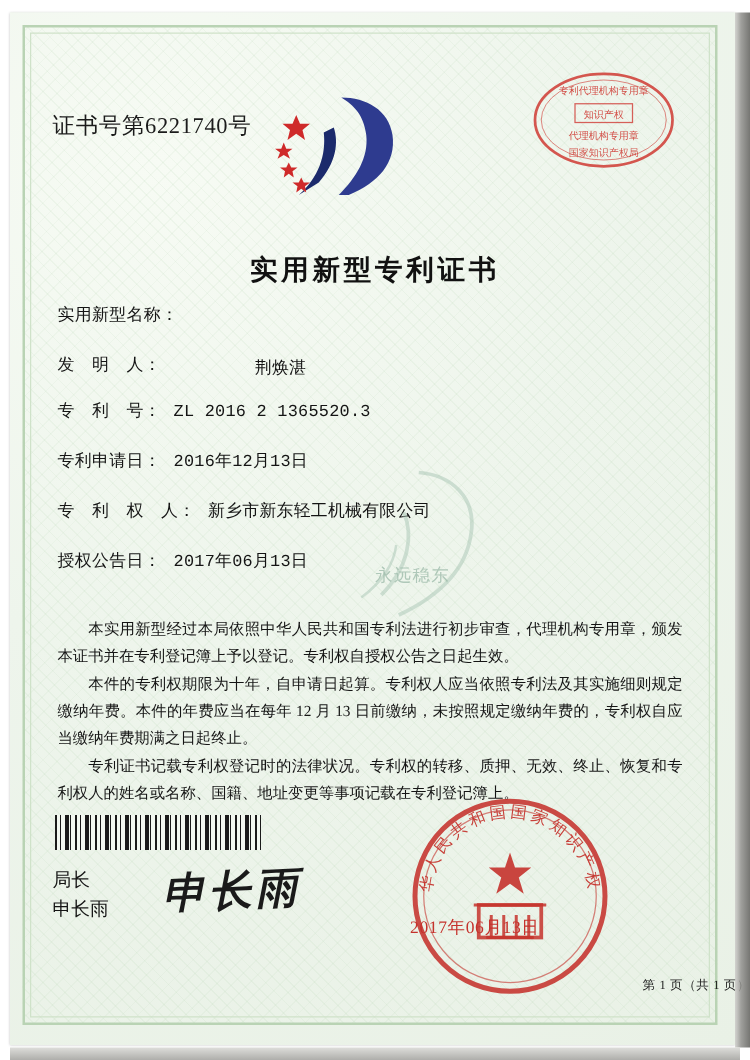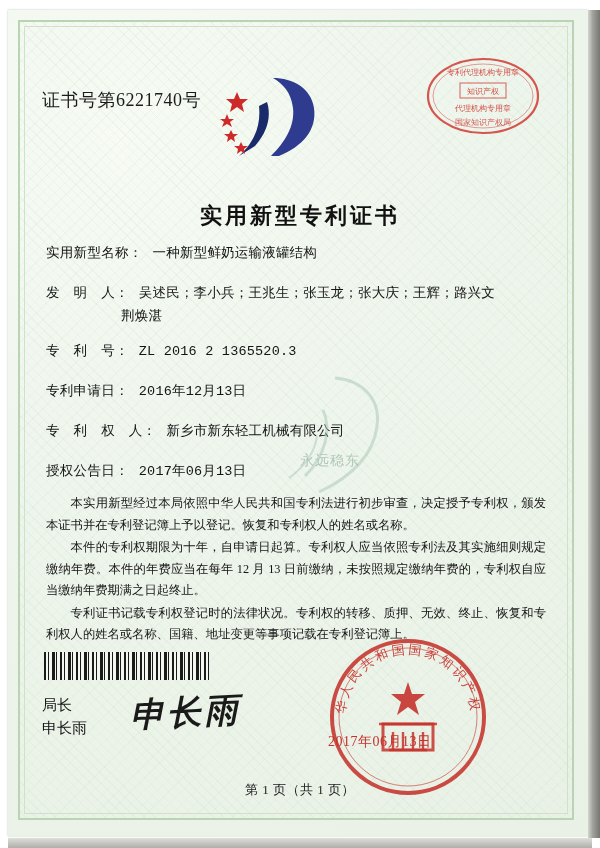--- a/index.html
+++ b/index.html
@@ -243,22 +243,22 @@
     color: #c5322c;
     letter-spacing: 0.5px;
     font-family: "Liberation Serif", serif;
   }
 
   .page-no {
     position: absolute;
     left: 0;
     right: 0;
     top: 781px;
-    text-align: center;
-    font-size: 13px;
+    text-align: right;
+    font-size: 10px;
     color: #222;
     letter-spacing: 0.5px;
   }
 </style>
 </head>
 <body>
 
 <div class="page">
   <div class="sheet"></div>
   <div class="texture"></div>
@@ -288,25 +288,23 @@
       <text x="59" y="56" font-size="8" fill="#cf3a33" text-anchor="middle" font-family="'Liberation Serif', serif" opacity="0.9">代理机构专用章</text>
       <text x="59" y="70" font-size="8" fill="#cf3a33" text-anchor="middle" font-family="'Liberation Serif', serif" opacity="0.85">国家知识产权局</text>
     </svg>
   </div>
 
   <div class="title">实用新型专利证书</div>
 
   <div class="fields">
     <div class="field-row">
       <span class="field-label">实用新型名称：</span>
-      <span class="field-value">一种新型鲜奶运输液罐结构</span>
     </div>
     <div class="field-row" style="flex-wrap:wrap; margin-bottom:14px;">
       <span class="field-label">发　明　人：</span>
-      <span class="field-value">吴述民；李小兵；王兆生；张玉龙；张大庆；王辉；路兴文</span>
       <span class="field-value2">荆焕湛</span>
     </div>
     <div class="field-row">
       <span class="field-label">专　利　号：</span>
       <span class="field-value">ZL 2016 2 1365520.3</span>
     </div>
     <div class="field-row">
       <span class="field-label">专利申请日：</span>
       <span class="field-value">2016年12月13日</span>
     </div>
@@ -323,21 +321,21 @@
   <div class="watermark">
     <svg width="150" height="130" viewBox="0 0 150 130">
       <path d="M70 8 C96 10 116 28 112 56 C108 88 84 108 54 122" fill="none" stroke="#a9c6b5" stroke-width="3"></path>
       <path d="M58 40 C66 58 62 84 40 106" fill="none" stroke="#a9c6b5" stroke-width="3"></path>
       <path d="M24 108 C40 96 50 82 52 66" fill="none" stroke="#a9c6b5" stroke-width="2"></path>
     </svg>
   </div>
   <div class="wm-text">永远稳东</div>
 
   <div class="body-text">
-    <p>本实用新型经过本局依照中华人民共和国专利法进行初步审查，决定授予专利权，颁发本证书并在专利登记簿上予以登记。恢复和专利权人的姓名或名称。</p>
+    <p>本实用新型经过本局依照中华人民共和国专利法进行初步审查，代理机构专用章，颁发本证书并在专利登记簿上予以登记。专利权自授权公告之日起生效。</p>
     <p>本件的专利权期限为十年，自申请日起算。专利权人应当依照专利法及其实施细则规定缴纳年费。本件的年费应当在每年 12 月 13 日前缴纳，未按照规定缴纳年费的，专利权自应当缴纳年费期满之日起终止。</p>
     <p>专利证书记载专利权登记时的法律状况。专利权的转移、质押、无效、终止、恢复和专利权人的姓名或名称、国籍、地址变更等事项记载在专利登记簿上。</p>
   </div>
 
   <div class="barcode"></div>
 
   <div class="director">
     <div>局长</div>
     <div>申长雨</div>
   </div>

